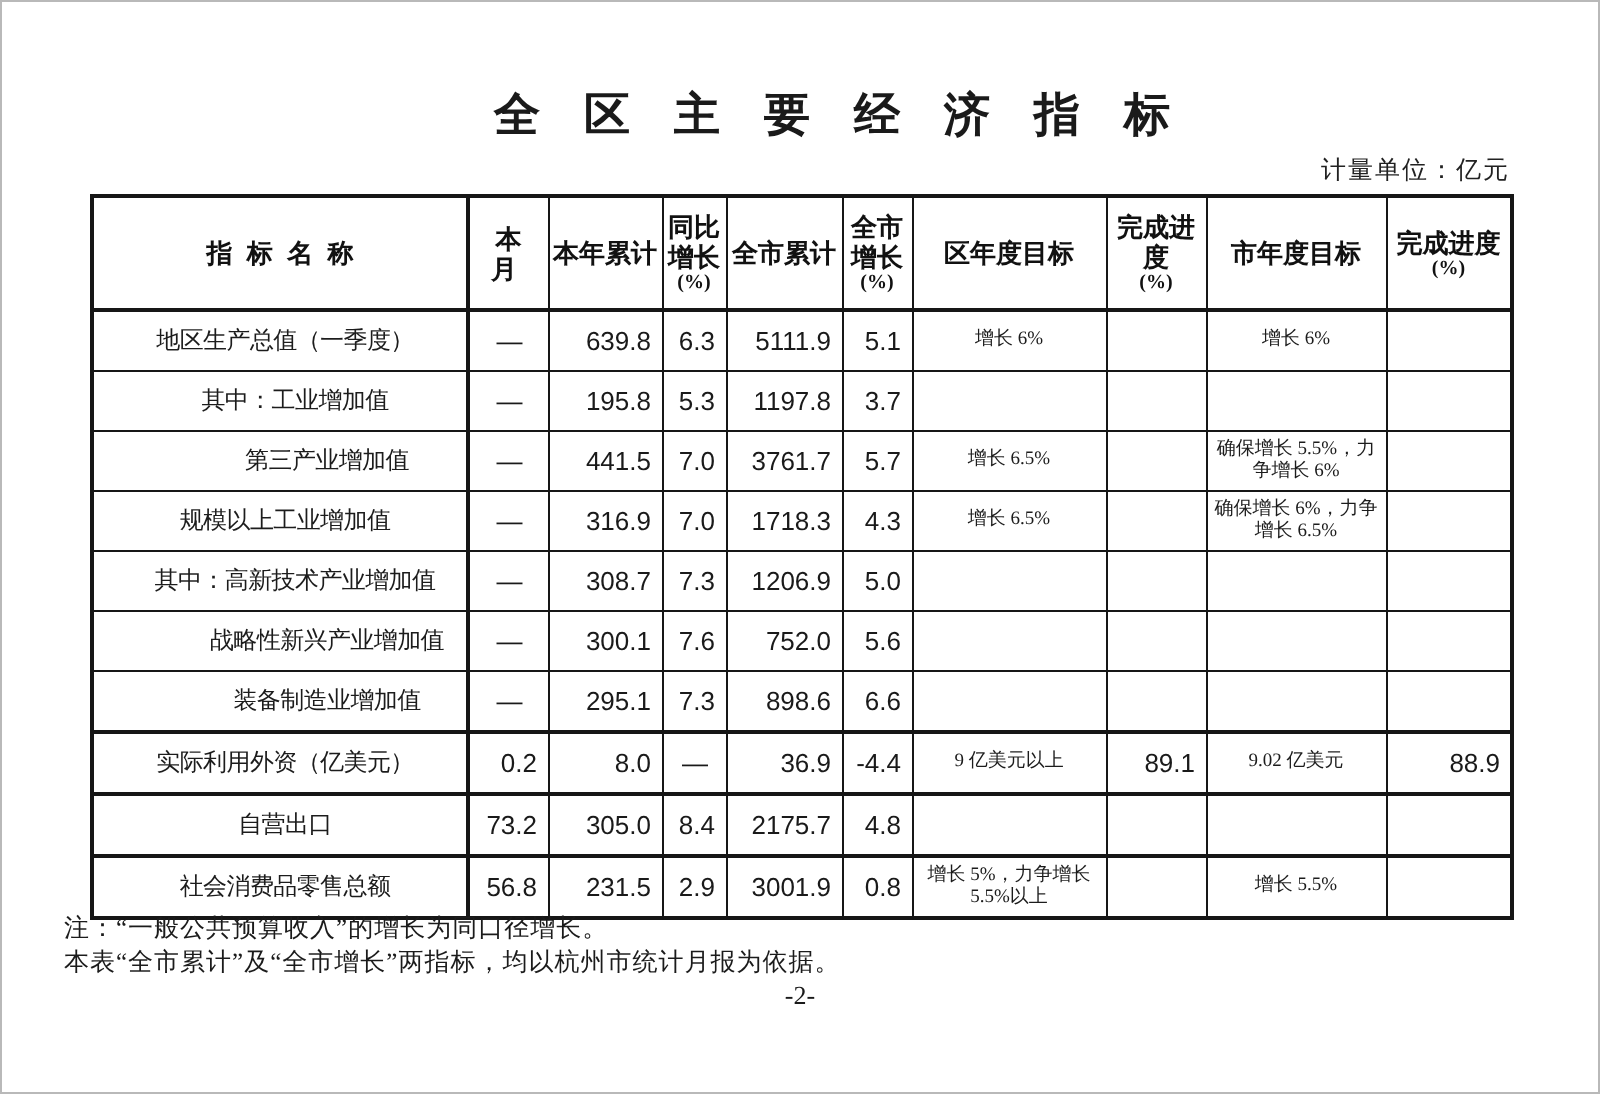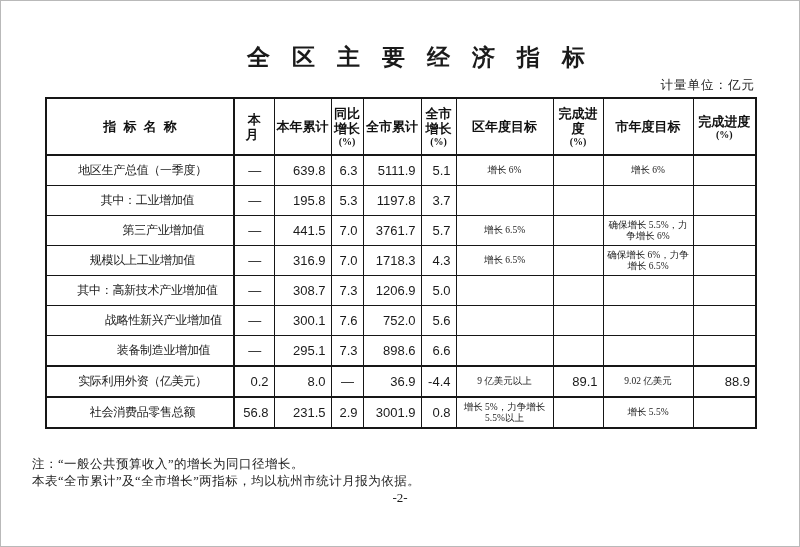--- a/index.html
+++ b/index.html
@@ -205,20 +205,32 @@
         <td class="c-num">8.0</td>
         <td class="c-num dash">—</td>
         <td class="c-num">36.9</td>
         <td class="c-num">-4.4</td>
         <td class="c-target">9 亿美元以上</td>
         <td class="c-num">89.1</td>
         <td class="c-target">9.02 亿美元</td>
         <td class="c-num">88.9</td>
       </tr>
       <tr class="sec">
+        <td class="c-name ind0">自营出口</td>
+        <td class="c-num">73.2</td>
+        <td class="c-num">305.0</td>
+        <td class="c-num">8.4</td>
+        <td class="c-num">2175.7</td>
+        <td class="c-num">4.8</td>
+        <td class="c-target"></td>
+        <td class="c-num"></td>
+        <td class="c-target"></td>
+        <td class="c-num"></td>
+      </tr>
+      <tr class="sec">
         <td class="c-name ind0">社会消费品零售总额</td>
         <td class="c-num">56.8</td>
         <td class="c-num">231.5</td>
         <td class="c-num">2.9</td>
         <td class="c-num">3001.9</td>
         <td class="c-num">0.8</td>
         <td class="c-target">增长 5%，力争增长 5.5%以上</td>
         <td class="c-num"></td>
         <td class="c-target">增长 5.5%</td>
         <td class="c-num"></td>

